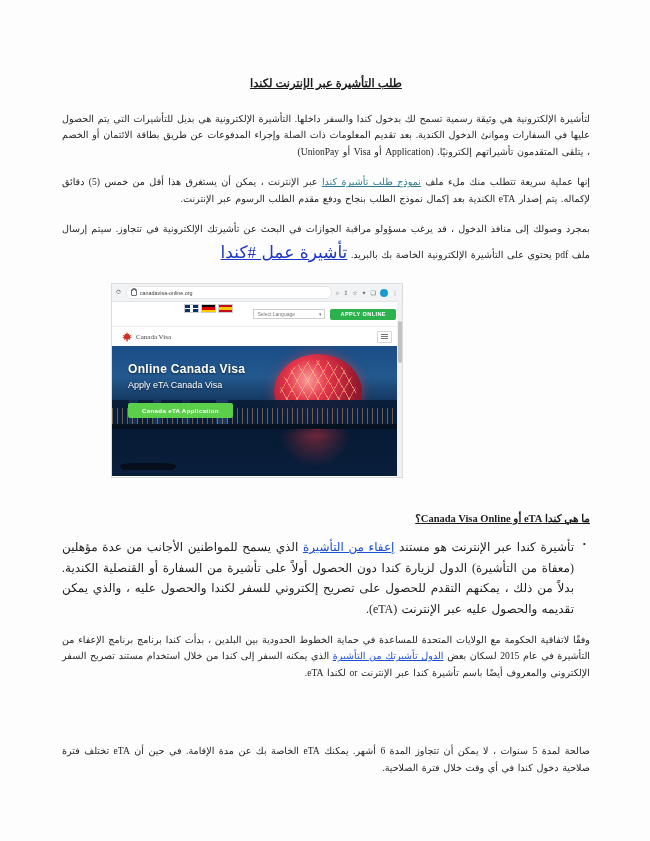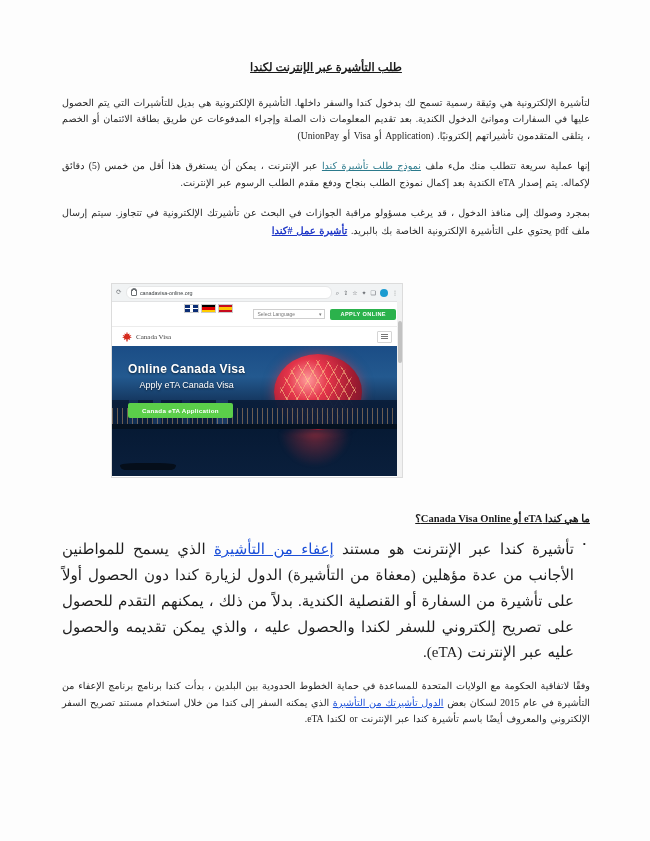--- a/index.html
+++ b/index.html
@@ -20,21 +20,21 @@
     left: 0; top: 0;
     width: 650px;
     height: 841px;
     background: #fdfdfd;
     box-sizing: border-box;
   }
 
   .content {
     position: absolute;
     left: 62px;
-    top: 60px;
+    top: 76px;
     width: 528px;
     direction: rtl;
     text-align: right;
   }
 
   .doc-title {
     font-size: 11.5px;
     font-weight: bold;
     color: #1a1a1a;
     text-align: center;
@@ -60,23 +60,23 @@
     color: #2b7a8c;
     text-decoration: underline;
     margin-top: 8px;
   }
   a.blue-link {
     color: #1b4fd8;
     text-decoration: underline;
   }
   a.bold-blue {
     color: #1e36c7;
-    font-weight: bold;
+    font-weight: normal;
     text-decoration: underline;
-    font-size: 10px;
+    font-size: 17px;
   }
   .latin {
     font-family: "Liberation Serif", serif;
     direction: ltr;
     unicode-bidi: embed;
   }
 
   
   .shot-wrap {
     position: absolute;
@@ -334,21 +334,20 @@
     letter-spacing: 0.3px;
     text-shadow: 0 1px 2px rgba(0,0,0,.6);
     margin: 0 0 4px 0;
   }
   .hero-h2 {
     font-family: "Liberation Sans", sans-serif;
     font-size: 9px;
     color: #ffffff;
     text-shadow: 0 1px 2px rgba(0,0,0,.6);
     margin: 0 0 9px 0;
-    text-align: center;
   }
   .hero-btn {
     display: inline-block;
     background: #5bcf4a;
     color: #ffffff;
     font-family: "Liberation Sans", sans-serif;
     font-size: 6.2px;
     font-weight: bold;
     padding: 4px 14px;
     border-radius: 2px;
@@ -379,21 +378,21 @@
     direction: rtl;
     text-align: right;
     line-height: 1.35;
   }
   ul.bullets {
     margin: 0 0 12px 0;
     padding: 0 16px 0 0;
     list-style: none;
   }
   ul.bullets li {
-    font-size: 15px;
+    font-size: 12px;
     color: #1d1d1d;
     line-height: 1.72;
     text-align: justify;
     position: relative;
     word-spacing: 1.2px;
   }
   ul.bullets li:before {
     content: "•";
     position: absolute;
     right: -12px;
@@ -488,16 +487,17 @@
     <h2 class="section-head">ما هي كندا eTA أو Canada Visa Online؟</h2>
 
     <ul class="bullets">
       <li><span>تأشيرة كندا عبر الإنترنت هو مستند </span><a class="blue-link" href="#">إعفاء من التأشيرة</a><span> الذي يسمح للمواطنين الأجانب من عدة مؤهلين (معفاة من التأشيرة) الدول لزيارة كندا دون الحصول أولاً على تأشيرة من السفارة أو القنصلية الكندية. بدلاً من ذلك ، يمكنهم التقدم للحصول على تصريح إلكتروني للسفر لكندا والحصول عليه ، والذي يمكن تقديمه والحصول عليه عبر الإنترنت (eTA).</span></li>
     </ul>
 
     <p class="para"><span>وفقًا لاتفاقية الحكومة مع الولايات المتحدة للمساعدة في حماية الخطوط الحدودية بين البلدين ، بدأت كندا برنامج برنامج الإعفاء من التأشيرة في عام 2015 لسكان بعض </span><a class="blue-link" href="#">الدول تأشيرتك من التأشيرة</a><span> الذي يمكنه السفر إلى كندا من خلال استخدام مستند تصريح السفر الإلكتروني والمعروف أيضًا باسم تأشيرة كندا عبر الإنترنت or لكندا eTA.</span></p>
 
     <div class="spacer-sm"></div>
 
+    <p class="para" style="margin-top:42px;">صالحة لمدة 5 سنوات ، لا يمكن أن تتجاوز المدة 6 أشهر. يمكنك eTA الخاصة بك عن مدة الإقامة. في حين أن eTA تختلف فترة صلاحية دخول كندا في أي وقت خلال فترة الصلاحية.</p>
 
   </div>
 
 </div>
 
 </body></html>

